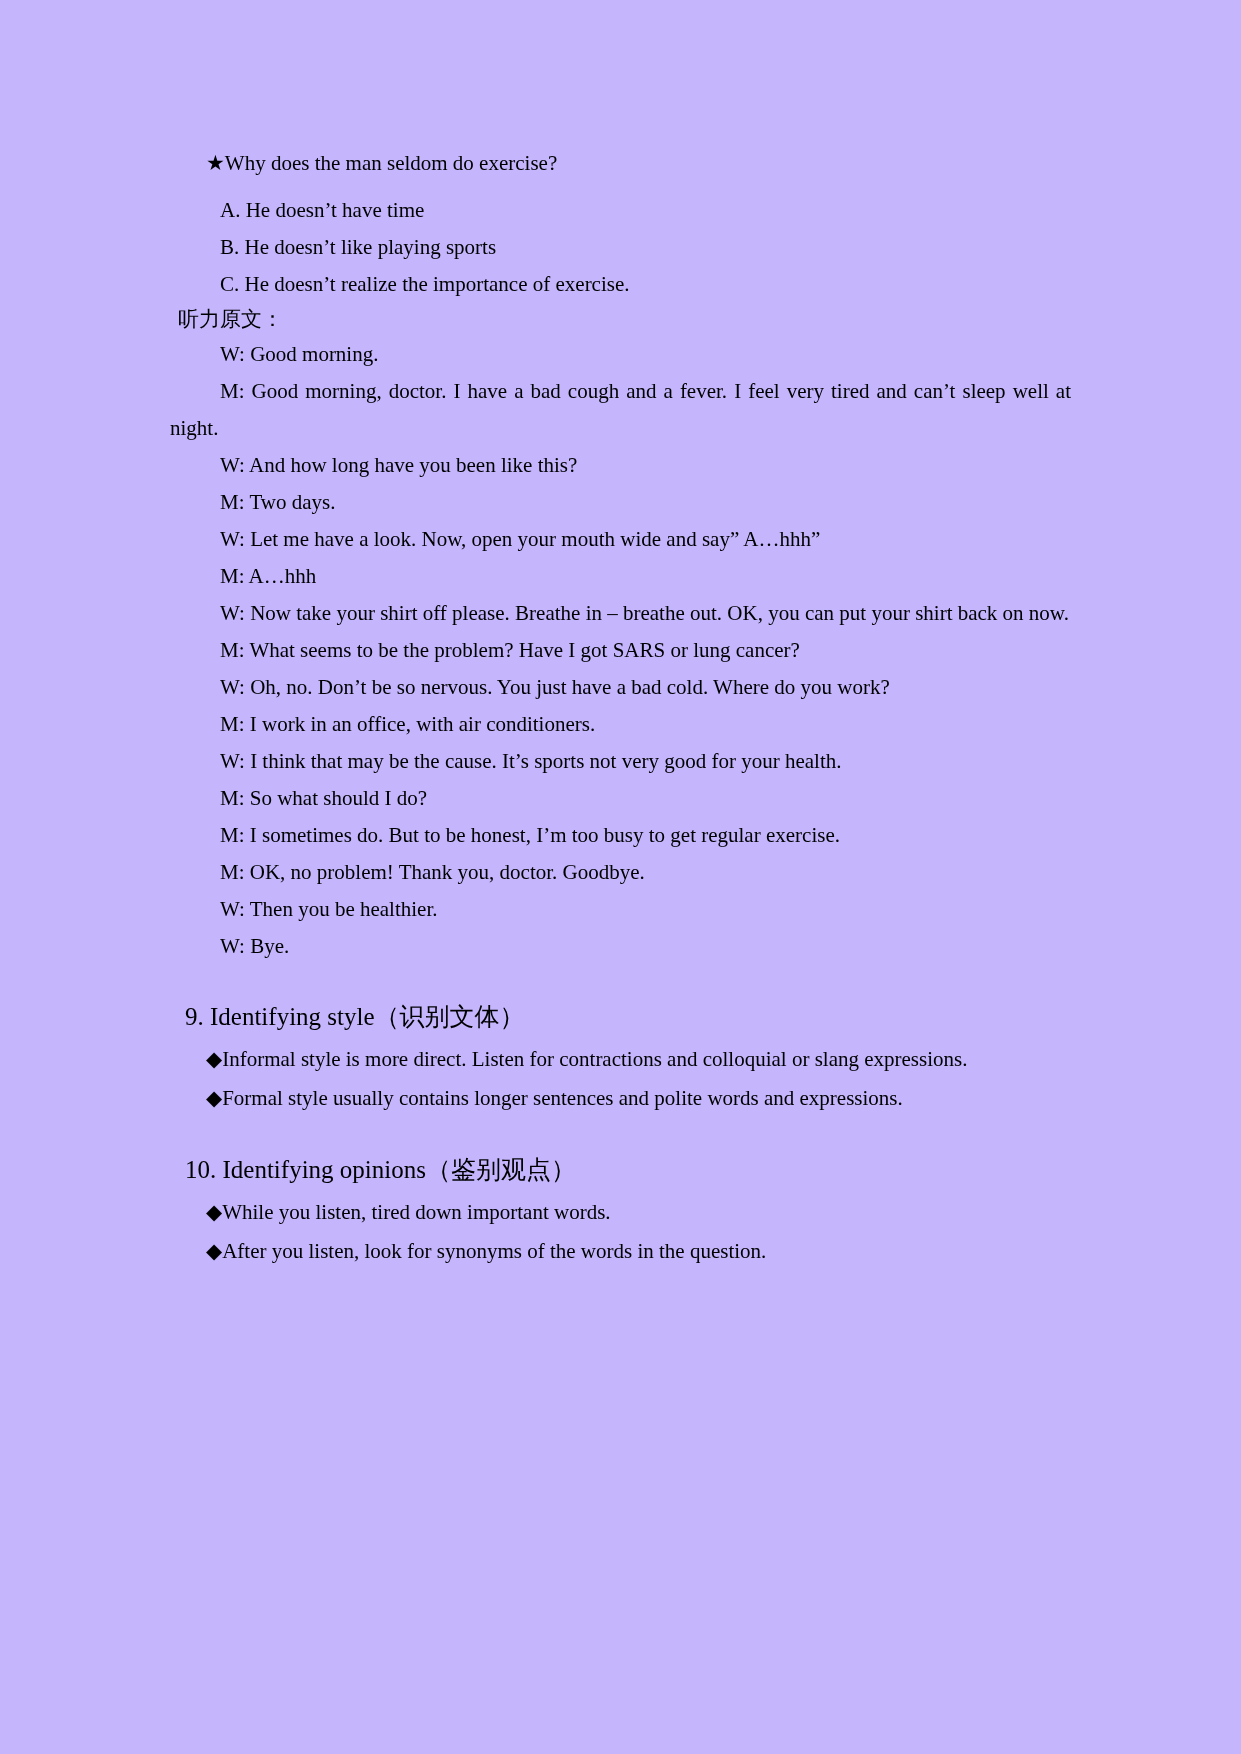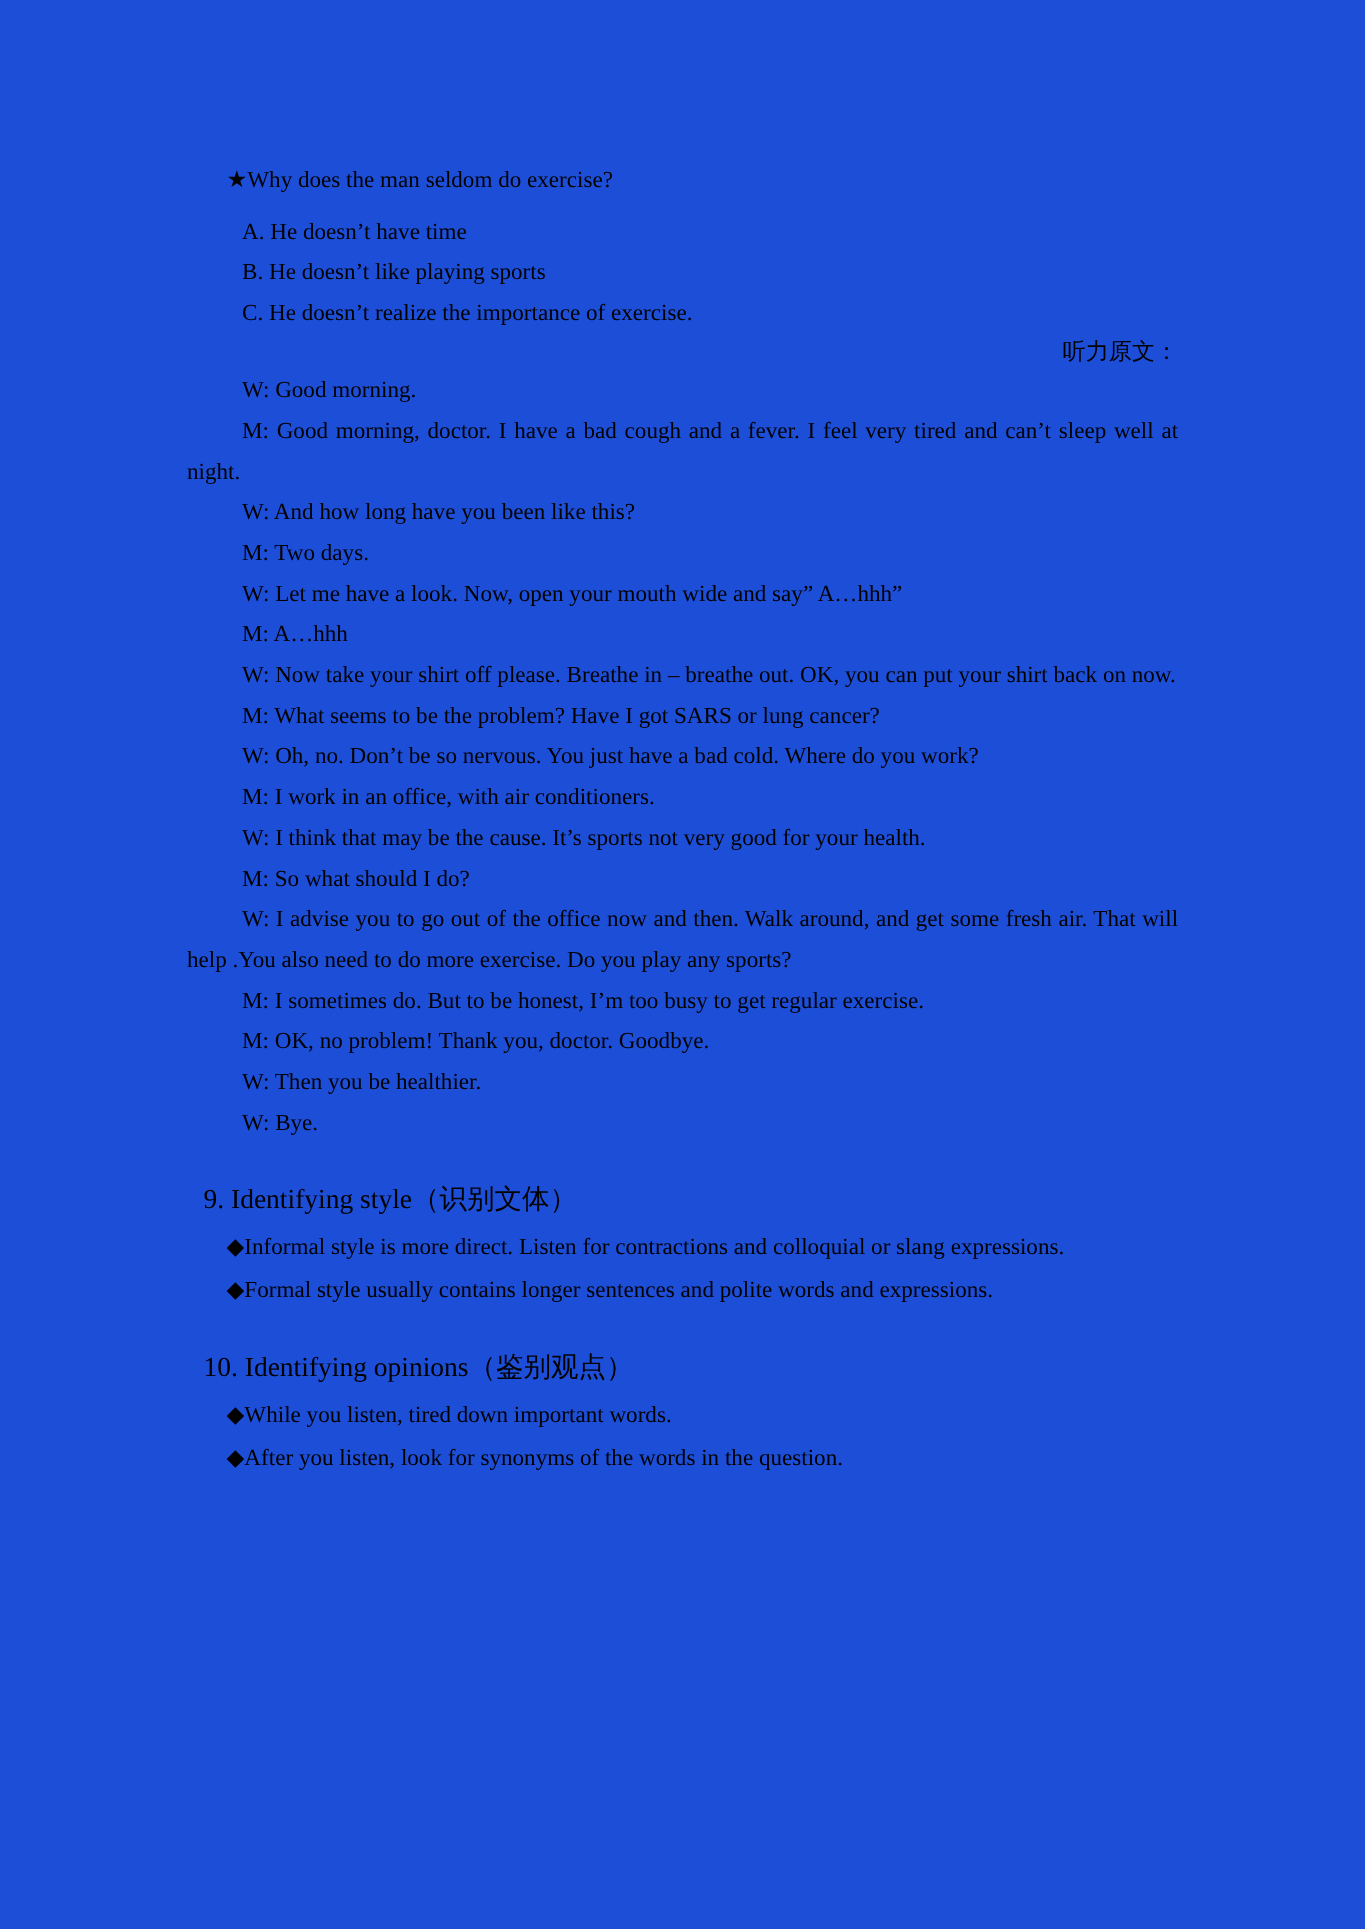--- a/index.html
+++ b/index.html
@@ -5,21 +5,21 @@
   html, body {
     margin: 0;
     padding: 0;
     background: #ffffff;
   }
   .page {
     position: relative;
     width: 1241px;
     height: 1754px;
     box-sizing: border-box;
-    background: #1d4ed8;
+    background: #c4b5fd;
     color: #000000;
     font-family: "Liberation Serif", "DejaVu Serif", serif;
     font-size: 21px;
     padding: 145px 170px 0 170px;
     overflow: hidden;
   }
   p {
     margin: 0;
     line-height: 37px;
     text-align: justify;
@@ -27,21 +27,21 @@
   .q-line {
     text-indent: 36px;
     margin-bottom: 10px;
   }
   .option {
     text-indent: 50px;
   }
   .transcript-label {
     text-indent: 8px;
     line-height: 33px;
-    text-align: right;
+    text-align: left;
   }
   .dline {
     text-indent: 50px;
   }
   .section {
     margin-top: 33px;
   }
   .section-heading {
     font-size: 25px;
     font-weight: normal;
@@ -77,21 +77,20 @@
     <p class="dline">W: And how long have you been like this?</p>
     <p class="dline">M: Two days.</p>
     <p class="dline">W: Let me have a look. Now, open your mouth wide and say” A…hhh”</p>
     <p class="dline">M: A…hhh</p>
     <p class="dline">W: Now take your shirt off please. Breathe in – breathe out. OK, you can put your shirt back on now.</p>
     <p class="dline">M: What seems to be the problem? Have I got SARS or lung cancer?</p>
     <p class="dline">W: Oh, no. Don’t be so nervous. You just have a bad cold. Where do you work?</p>
     <p class="dline">M: I work in an office, with air conditioners.</p>
     <p class="dline">W: I think that may be the cause. It’s sports not very good for your health.</p>
     <p class="dline">M: So what should I do?</p>
-    <p class="dline">W: I advise you to go out of the office now and then. Walk around, and get some fresh air. That will help .You also need to do more exercise. Do you play any sports?</p>
     <p class="dline">M: I sometimes do. But to be honest, I’m too busy to get regular exercise.</p>
     <p class="dline">M: OK, no problem! Thank you, doctor. Goodbye.</p>
     <p class="dline">W: Then you be healthier.</p>
     <p class="dline">W: Bye.</p>
   </div>
 
   <div class="section">
     <p class="section-heading">9. Identifying style（识别文体）</p>
     <p class="bullet"><span class="icon">◆</span><span>Informal style is more direct. Listen for contractions and colloquial or slang expressions.</span></p>
     <p class="bullet"><span class="icon">◆</span><span>Formal style usually contains longer sentences and polite words and expressions.</span></p>

